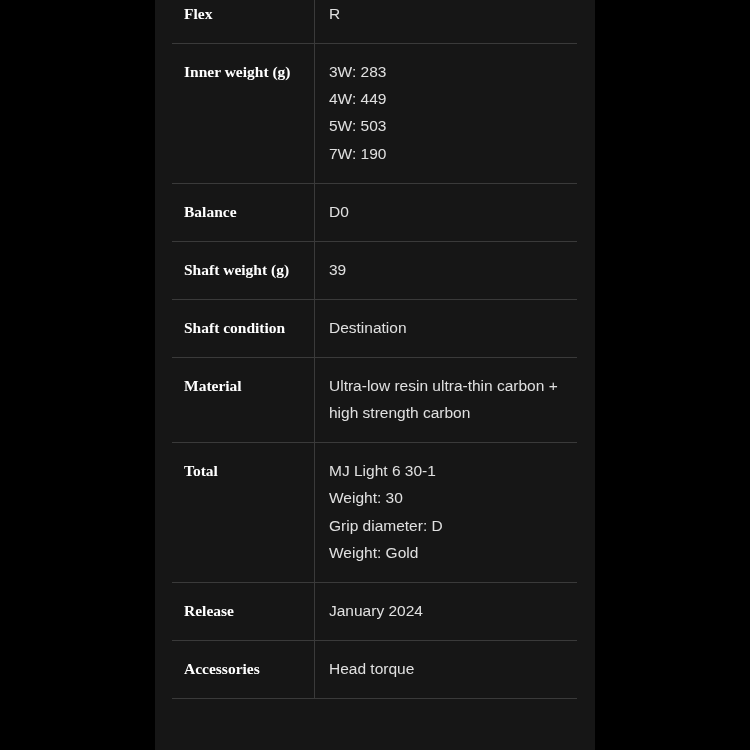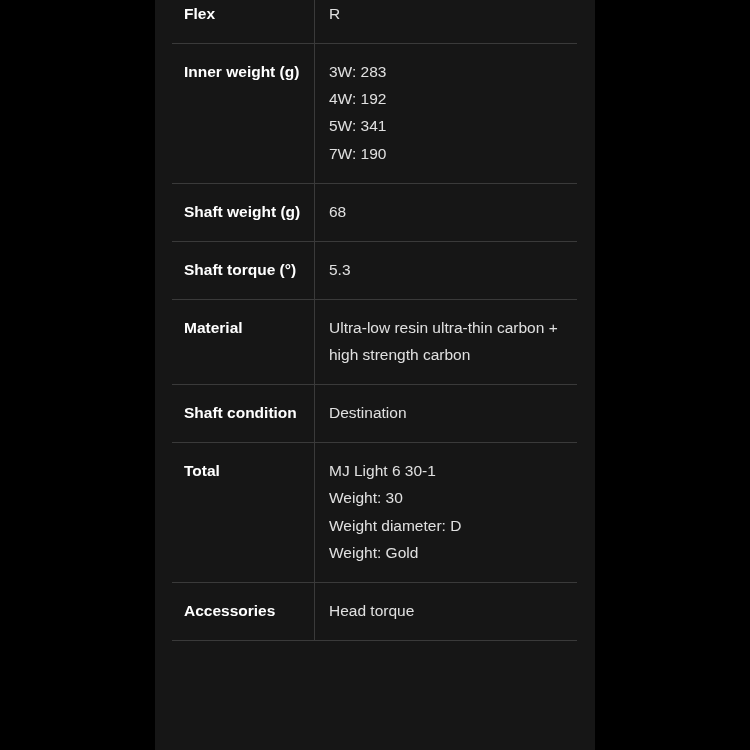--- a/index.html
+++ b/index.html
@@ -43,20 +43,21 @@
     font-size: 15.5px;
     line-height: 1.75;
     color: #e9e9e9;
   }
   table.spec td.key {
     width: 120px;
     font-weight: bold;
     color: #ffffff;
     padding-left: 12px;
     border-right: 1px solid #3a3a3a;
+    font-family: Liberation Serif, serif;
   }
   table.spec td.val {
     color: #e0e0e0;
     font-weight: normal;
     padding-left: 14px;
   }
   .val .line {
     display: block;
   }
   
@@ -79,65 +80,71 @@
           <td class="key">Flex</td>
           <td class="val">
             <span class="line">R</span>
           </td>
         </tr>
 
         <tr>
           <td class="key">Inner weight (g)</td>
           <td class="val">
             <span class="line">3W: 283</span>
-            <span class="line">4W: 192</span>
-            <span class="line">5W: 341</span>
+            <span class="line">4W: 449</span>
+            <span class="line">5W: 503</span>
             <span class="line">7W: 190</span>
+          </td>
+        </tr>
+
+        <tr>
+          <td class="key">Balance</td>
+          <td class="val">
+            <span class="line">D0</span>
+          </td>
+        </tr>
+
+        <tr>
+          <td class="key">Shaft weight (g)</td>
+          <td class="val">
+            <span class="line">39</span>
           </td>
         </tr>
 
 
         <tr>
-          <td class="key">Shaft weight (g)</td>
+          <td class="key">Shaft condition</td>
           <td class="val">
-            <span class="line">68</span>
-          </td>
-        </tr>
-
-        <tr>
-          <td class="key">Shaft torque (°)</td>
-          <td class="val">
-            <span class="line">5.3</span>
+            <span class="line">Destination</span>
           </td>
         </tr>
 
         <tr>
           <td class="key">Material</td>
           <td class="val">
             <span class="wrapval">Ultra-low resin ultra-thin carbon + high strength carbon</span>
           </td>
         </tr>
 
         <tr>
-          <td class="key">Shaft condition</td>
+          <td class="key">Total</td>
           <td class="val">
-            <span class="line">Destination</span>
+            <span class="line">MJ Light 6 30-1</span>
+            <span class="line">Weight: 30</span>
+            <span class="line">Grip diameter: D</span>
+            <span class="line">Weight: Gold</span>
           </td>
         </tr>
 
         <tr>
-          <td class="key">Total</td>
+          <td class="key">Release</td>
           <td class="val">
-            <span class="line">MJ Light 6 30-1</span>
-            <span class="line">Weight: 30</span>
-            <span class="line">Weight diameter: D</span>
-            <span class="line">Weight: Gold</span>
+            <span class="line">January 2024</span>
           </td>
         </tr>
-
 
         <tr>
           <td class="key">Accessories</td>
           <td class="val">
             <span class="line">Head torque</span>
           </td>
         </tr>
 
       </tbody>
     </table>

